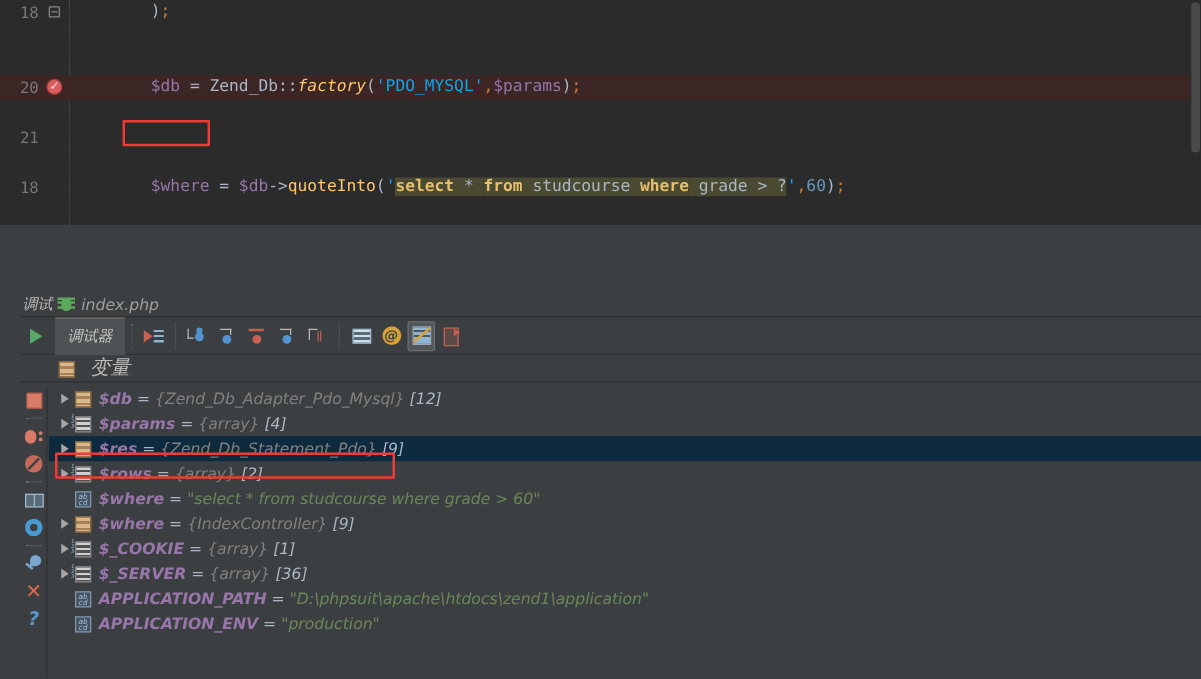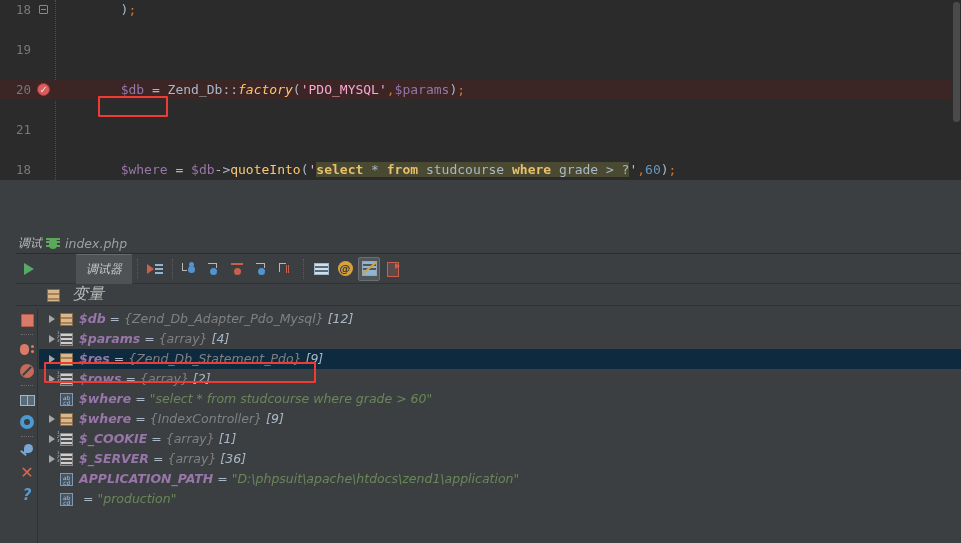--- a/index.html
+++ b/index.html
@@ -49,21 +49,21 @@
     position:absolute; left:55px; top:0; bottom:0; width:0;
     border-left:1px dotted #4f4f4f;
   }
   .codetext { position:absolute; left:58px; top:0; }
 
   
   .t-plain   { color:#a9b7c6; }
   .t-var     { color:#9876aa; }
   .t-func    { color:#ffc66d; }
   .t-italic  { color:#ffc66d; font-style: italic; }
-  .t-str     { color:#f9a8d4; }
+  .t-str     { color:#0ea5e9; }
   .t-num     { color:#6897bb; }
   .t-punct   { color:#a9b7c6; }
   .t-semi    { color:#cc7832; }
   .t-class   { color:#a9b7c6; }
   .t-sqlkw   { color:#e8bf6a; font-weight:bold; background:#4a4a32; }
   .t-sqlplain{ color:#a9b7c6; background:#4a4a32; }
   .hl-box {
     position:absolute; border:2px solid #ee3b33; border-radius:1px;
     pointer-events:none;
   }
@@ -102,21 +102,21 @@
     width:22px; height:26px; display:flex; align-items:center; justify-content:center;
     margin-left:2px;
   }
   .tri-right {
     width:0;height:0;border-left:10px solid #59a869;
     border-top:6px solid transparent;border-bottom:6px solid transparent;
   }
   .tb-tabs{ display:flex; align-items:stretch; height:30px; margin-left:4px;}
   .tb-tab {
     display:flex;align-items:center;gap:4px;padding:0 9px;font-size:12px;color:#c8c8c8;
-    border-left:1px solid #515151; border-right:1px solid #515151;margin-left:32px;
+    border-left:1px solid #515151; border-right:1px solid #515151;
   }
   .tb-tab.active{ background:#4e5254; border-top:1px solid #6a6a6a;}
   .tab-sq{
     width:13px;height:13px;border:1px solid #7aa7d0;background:#2f4a63;border-radius:1px;
     position:relative;
   }
   .tab-sq:after{
     content:"";position:absolute;left:3px;top:2px;width:5px;height:8px;
     border-left:1px solid #9cc4e4;border-right:1px solid #9cc4e4;
   }
@@ -243,23 +243,20 @@
 
   <div id="editor">
     <div class="vline"></div>
 
     <div class="code-row" style="top:0">
       <span class="lineno">18</span>
       <span class="gutter-ico"><span class="fold"></span></span>
       <span class="codetext"><span class="t-plain">        )</span><span class="t-semi">;</span></span>
     </div>
 
-    <div class="code-row" style="top:20px">
-      <span class="lineno">19</span>
-    </div>
 
     <div class="code-row row-bg-breakpoint" style="top:40px">
       <span class="lineno">20</span>
       <span class="gutter-ico"><span class="bp"></span></span>
       <span class="codetext"><span class="t-plain">        </span><span class="t-var">$db</span><span class="t-plain"> = </span><span class="t-class">Zend_Db</span><span class="t-plain">::</span><span class="t-italic">factory</span><span class="t-punct">(</span><span class="t-str">'PDO_MYSQL'</span><span class="t-semi">,</span><span class="t-var">$params</span><span class="t-punct">)</span><span class="t-semi">;</span></span>
     </div>
 
     <div class="code-row" style="top:60px">
       <span class="lineno">21</span>
     </div>
@@ -494,20 +491,21 @@
           <span class="vname">APPLICATION_PATH</span>
           <span class="veq">=</span>
           <span class="vstr">"D:\phpsuit\apache\htdocs\zend1\application"</span>
         </div>
 
         <div class="vrow">
           <span class="arrow"></span>
           <span class="vicon">
               <span class="ic-str"></span>
             </span>
+          <span class="vname">APPLICATION_ENV</span>
           <span class="veq">=</span>
           <span class="vstr">"production"</span>
         </div>
 
       </div>
 
       <div id="hscroll">
         <div class="thumb"></div>
       </div>
     </div>

